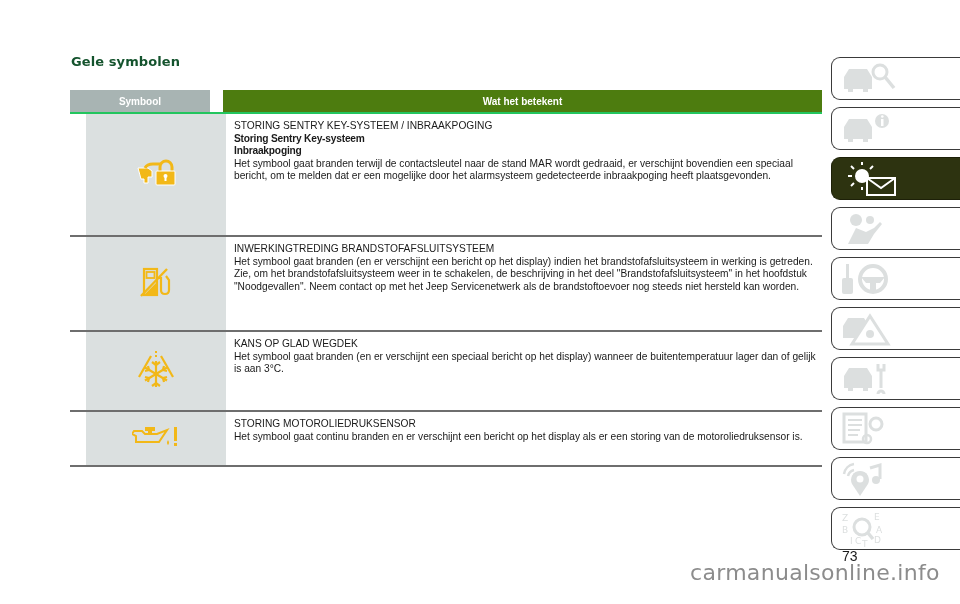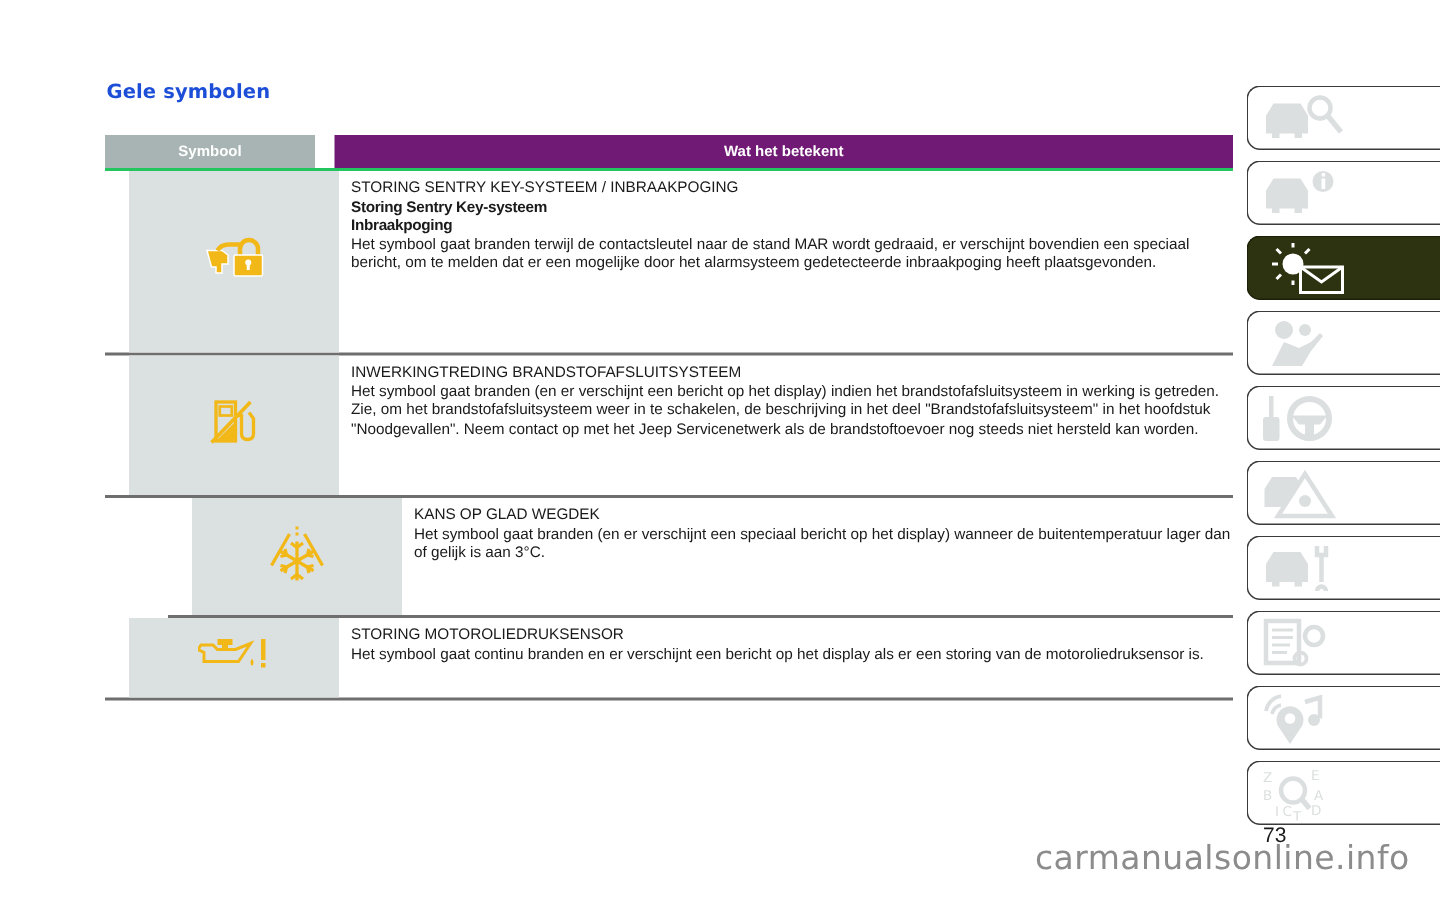--- a/index.html
+++ b/index.html
@@ -1,33 +1,33 @@
 <!DOCTYPE html>
 <html><head>
 <meta charset="utf-8">
 <style>
   html, body { margin:0; padding:0; }
   body { width:960px; height:604px; background:#ffffff; position:relative; overflow:hidden;
          font-family:"Liberation Sans", sans-serif; color:#1a1a1a; }
   .title { position:absolute; left:71px; top:54px; font-family:"DejaVu Sans", sans-serif;
-           font-weight:bold; font-size:13px; color:#1d4ed8; letter-spacing:0.1px; }
+           font-weight:bold; font-size:13px; color:#14532d; letter-spacing:0.1px; }
   .table { position:absolute; left:70px; top:90px; width:752px; }
   .thead { display:flex; height:22px; border-bottom:2px solid #22c55e; }
   .th-sym { width:140px; background:#a8b4b3; color:#fff; font-weight:bold; font-size:10px;
             display:flex; align-items:center; justify-content:center; font-family:"Liberation Sans Narrow","Liberation Sans",sans-serif; }
   .th-gap { width:13px; background:#fff; }
-  .th-desc { flex:1; background:#701a75; color:#fff; font-weight:bold; font-size:10px;
+  .th-desc { flex:1; background:#4d7c0f; color:#fff; font-weight:bold; font-size:10px;
              display:flex; align-items:center; justify-content:center; }
   .row { display:flex; border-bottom:2px solid #6e6e6e;padding-left:16px; }
   .cell-sym { width:140px; background:#dbe0e0; display:flex; align-items:center; justify-content:center; }
   .cell-gap { width:5px; }
   .cell-desc { flex:1; padding:6px 0 6px 3px; font-size:10.2px; line-height:12.6px; }
   .cell-desc p { margin:0; }
   .cell-desc .sub { font-weight:bold; font-family:"Liberation Sans", sans-serif; letter-spacing:-0.2px; }
-  .r1 { height:121px; } .r2 { height:93px; } .r3 { height:78px;margin-left:42px; } .r4 { height:53px; }
+  .r1 { height:121px; } .r2 { height:93px; } .r3 { height:78px; } .r4 { height:53px; }
   .sidebar { position:absolute; left:831px; top:57px; width:129px; }
   .tab { height:43px; margin-bottom:7px; border:1.5px solid #3a3a3a; border-right:none;
          border-radius:9px 0 0 9px; box-sizing:border-box; position:relative; background:#fff;
          display:flex; align-items:center; padding-left:8px; }
   .tab.active { background:#2d3310; border-color:#1d2008; }
   .tab svg { display:block; }
   .page-num { position:absolute; left:842px; top:548px; font-size:14px; color:#1a1a1a; }
   .watermark { position:absolute; left:682px; top:560px; font-size:22px; color:#8c8c8c;
                font-family:"DejaVu Sans", sans-serif; letter-spacing:0.3px;margin-left:8px; }
 </style>

